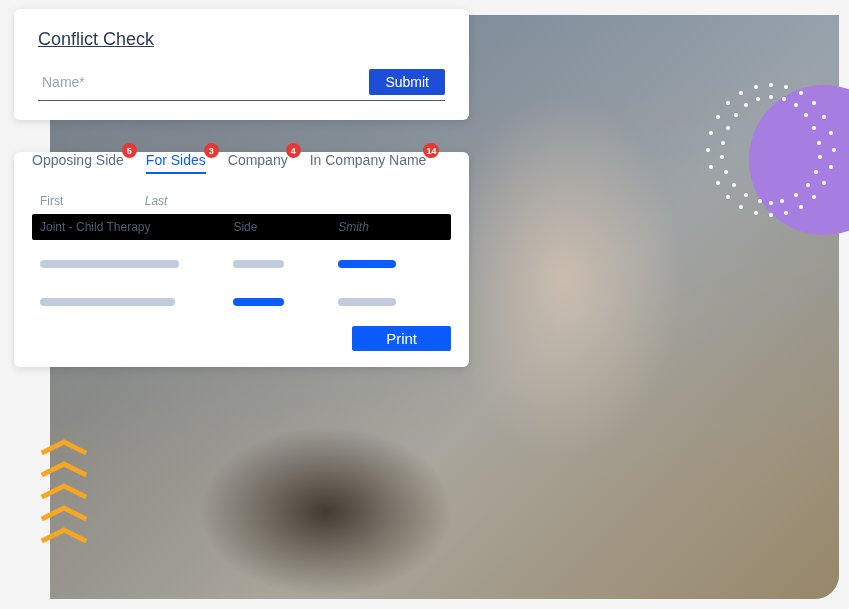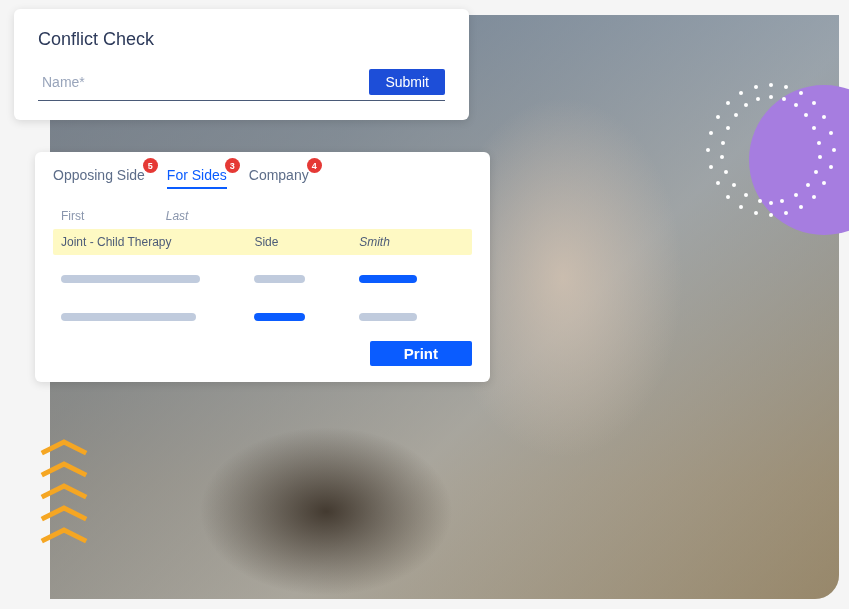--- a/index.html
+++ b/index.html
@@ -74,20 +74,21 @@
   background: #fff;
   border-radius: 6px;
   box-shadow: 0 2px 8px rgba(0,0,0,0.12);
   padding: 20px 24px 18px;
 }
 .card-check h2 {
   color: #2d3a5a;
   font-size: 18px;
   font-weight: 500;
   margin-bottom: 18px;
+  text-decoration: underline;
 }
 .input-row {
   display: flex;
   align-items: center;
   border-bottom: 1px solid #4a5a78;
   padding-bottom: 4px;
   gap: 10px;
 }
 .name-input {
   flex: 1;
@@ -111,22 +112,21 @@
 
 
 .card-results {
   position: absolute;
   top: 152px;
   left: 14px;
   width: 455px;
   background: #fff;
   border-radius: 6px;
   box-shadow: 0 2px 8px rgba(0,0,0,0.12);
-  padding: 15px 18px 16px;
-  margin-left: 21px;
+  padding: 0 18px 16px;
 }
 .tabs {
   display: flex;
   gap: 22px;
   margin-bottom: 14px;
 }
 .tab {
   position: relative;
   color: #5d6d89;
   font-size: 14px;
@@ -158,21 +158,21 @@
   font-size: 12px;
   color: #8a96ad;
   padding: 6px 8px;
 }
 .col-case { flex: 0 0 48%; }
 .col-first { flex: 0 0 26%; }
 .col-last { flex: 0 0 26%; font-style: italic; }
 .table-row {
   display: flex;
   align-items: center;
-  background: #fef9c3;
+  background: #000000;
   padding: 6px 8px;
   border-radius: 2px;
   margin-bottom: 10px;
   font-size: 12px;
   color: #4d5c78;
 }
 .skel-row {
   display: flex;
   align-items: center;
   padding: 10px 8px;
@@ -200,21 +200,20 @@
   margin-top: 4px;
 }
 .btn-print {
   background: #0a5cff;
   color: #fff;
   border: none;
   padding: 4px 34px;
   font-size: 15px;
   border-radius: 2px;
   cursor: pointer;
-  font-weight: bold;
 }
 </style>
 </head>
 <body>
 
 <div class="bg-photo"></div>
 
 <div class="purple-blob"></div>
 <svg class="dots-arc" viewBox="0 0 150 150">
   <g>
@@ -300,20 +299,24 @@
       <span class="badge">5</span>
     </div>
     <div class="tab active">
       <span>For Sides</span>
       <span class="badge">3</span>
     </div>
     <div class="tab">
       <span>Company</span>
       <span class="badge">4</span>
     </div>
+    <div class="tab">
+      <span>In Company Name</span>
+      <span class="badge">14</span>
+    </div>
   </div>
 
   <div class="table-head">
     <div class="col-first">First</div>
     <div class="col-last">Last</div>
   </div>
 
   <div class="table-row">
     <div class="col-case">Joint - Child Therapy</div>
     <div class="col-first">Side</div>

